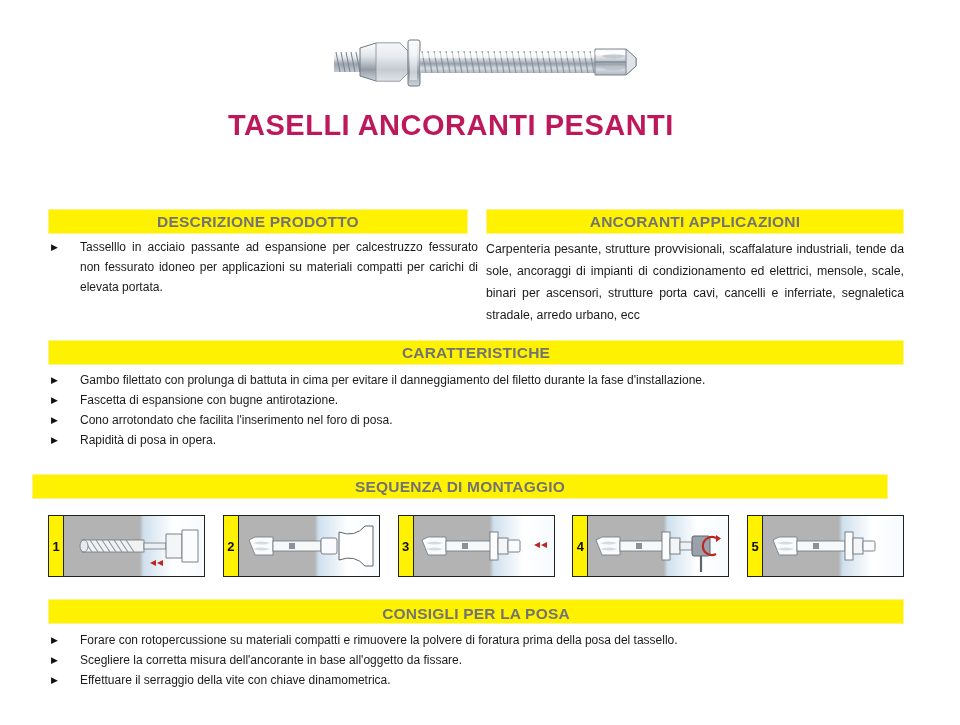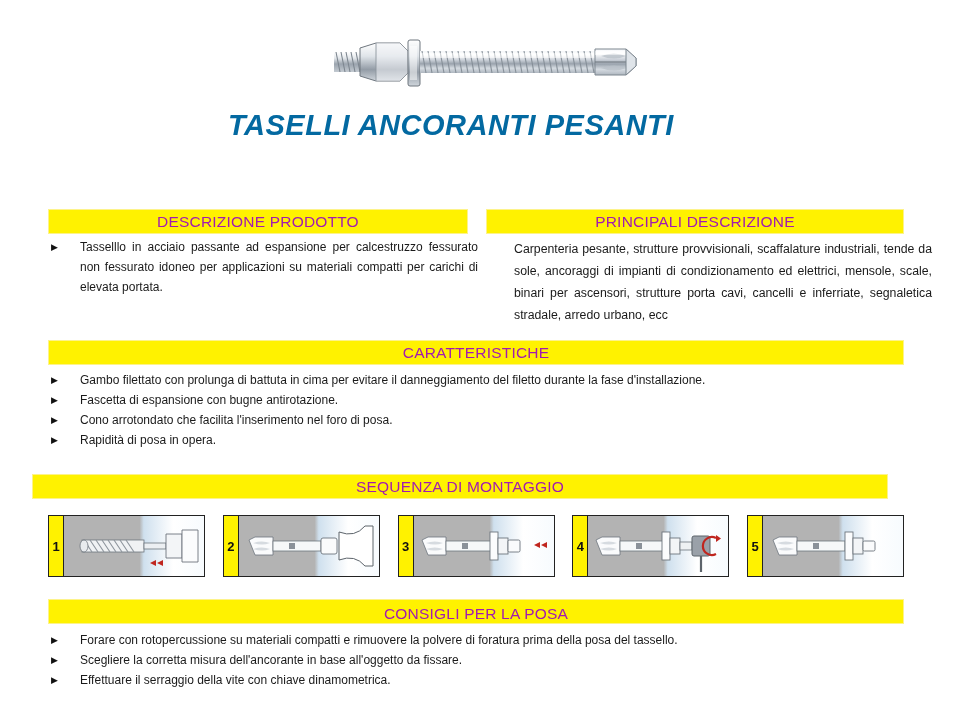--- a/index.html
+++ b/index.html
@@ -27,44 +27,43 @@
 
   
   .title-block {
     position: absolute;
     left: 228px;
     top: 108px;
     width: 620px;
   }
   .title-line {
     font-weight: bold;
-    font-style: italic;
     font-size: 29px;
     line-height: 34px;
     letter-spacing: 0.5px;
-    color: #0369a1;
+    color: #be185d;
     white-space: nowrap;
   }
 
   
   .yellow-bar {
     position: absolute;
     background: #fff200;
     border: 1px solid #fdf38a;
     box-sizing: border-box;
     height: 25px;
     display: flex;
     align-items: center;
     justify-content: center;
   }
   .yellow-bar .bar-label {
-    font-weight: normal;
+    font-weight: bold;
     font-size: 15.5px;
     letter-spacing: 0.2px;
-    color: #a21caf;
+    color: #737373;
     text-align: center;
     white-space: nowrap;
   }
 
   
   .body-text {
     position: absolute;
     font-size: 12.3px;
     line-height: 21px;
     color: #1a1a1a;
@@ -237,24 +236,24 @@
 </div>
 
 <div class="body-text" style="left:48px; top:237px; width:430px;">
   <div class="bullet-row">
     <span class="bullet-glyph">▶</span>
     <span class="bullet-text just-par">Tasselllo in acciaio passante ad espansione  per calcestruzzo fessurato non fessurato idoneo per applicazioni su materiali compatti per carichi di elevata portata.</span>
   </div>
 </div>
 
 <div class="yellow-bar" style="left:486px; top:209px; width:418px;">
-  <span class="bar-label">PRINCIPALI DESCRIZIONE</span>
-</div>
-
-<div class="body-text just-par" style="left:486px; top:238px; width:418px; line-height:22px;margin-left:28px;">Carpenteria pesante, strutture provvisionali, scaffalature industriali, tende da sole, ancoraggi di impianti di condizionamento  ed elettrici, mensole, scale, binari per ascensori, strutture porta cavi, cancelli e inferriate,  segnaletica stradale, arredo urbano, ecc</div>
+  <span class="bar-label">ANCORANTI APPLICAZIONI</span>
+</div>
+
+<div class="body-text just-par" style="left:486px; top:238px; width:418px; line-height:22px;">Carpenteria pesante, strutture provvisionali, scaffalature industriali, tende da sole, ancoraggi di impianti di condizionamento  ed elettrici, mensole, scale, binari per ascensori, strutture porta cavi, cancelli e inferriate,  segnaletica stradale, arredo urbano, ecc</div>
 
 <div class="yellow-bar" style="left:48px; top:340px; width:856px;">
   <span class="bar-label">CARATTERISTICHE</span>
 </div>
 
 <div class="body-text" style="left:48px; top:370px; width:856px;">
   <div class="bullet-row">
     <span class="bullet-glyph">▶</span>
     <span class="bullet-text">Gambo filettato con prolunga di battuta in cima per evitare il danneggiamento del filetto durante la fase d'installazione.</span>
   </div>

